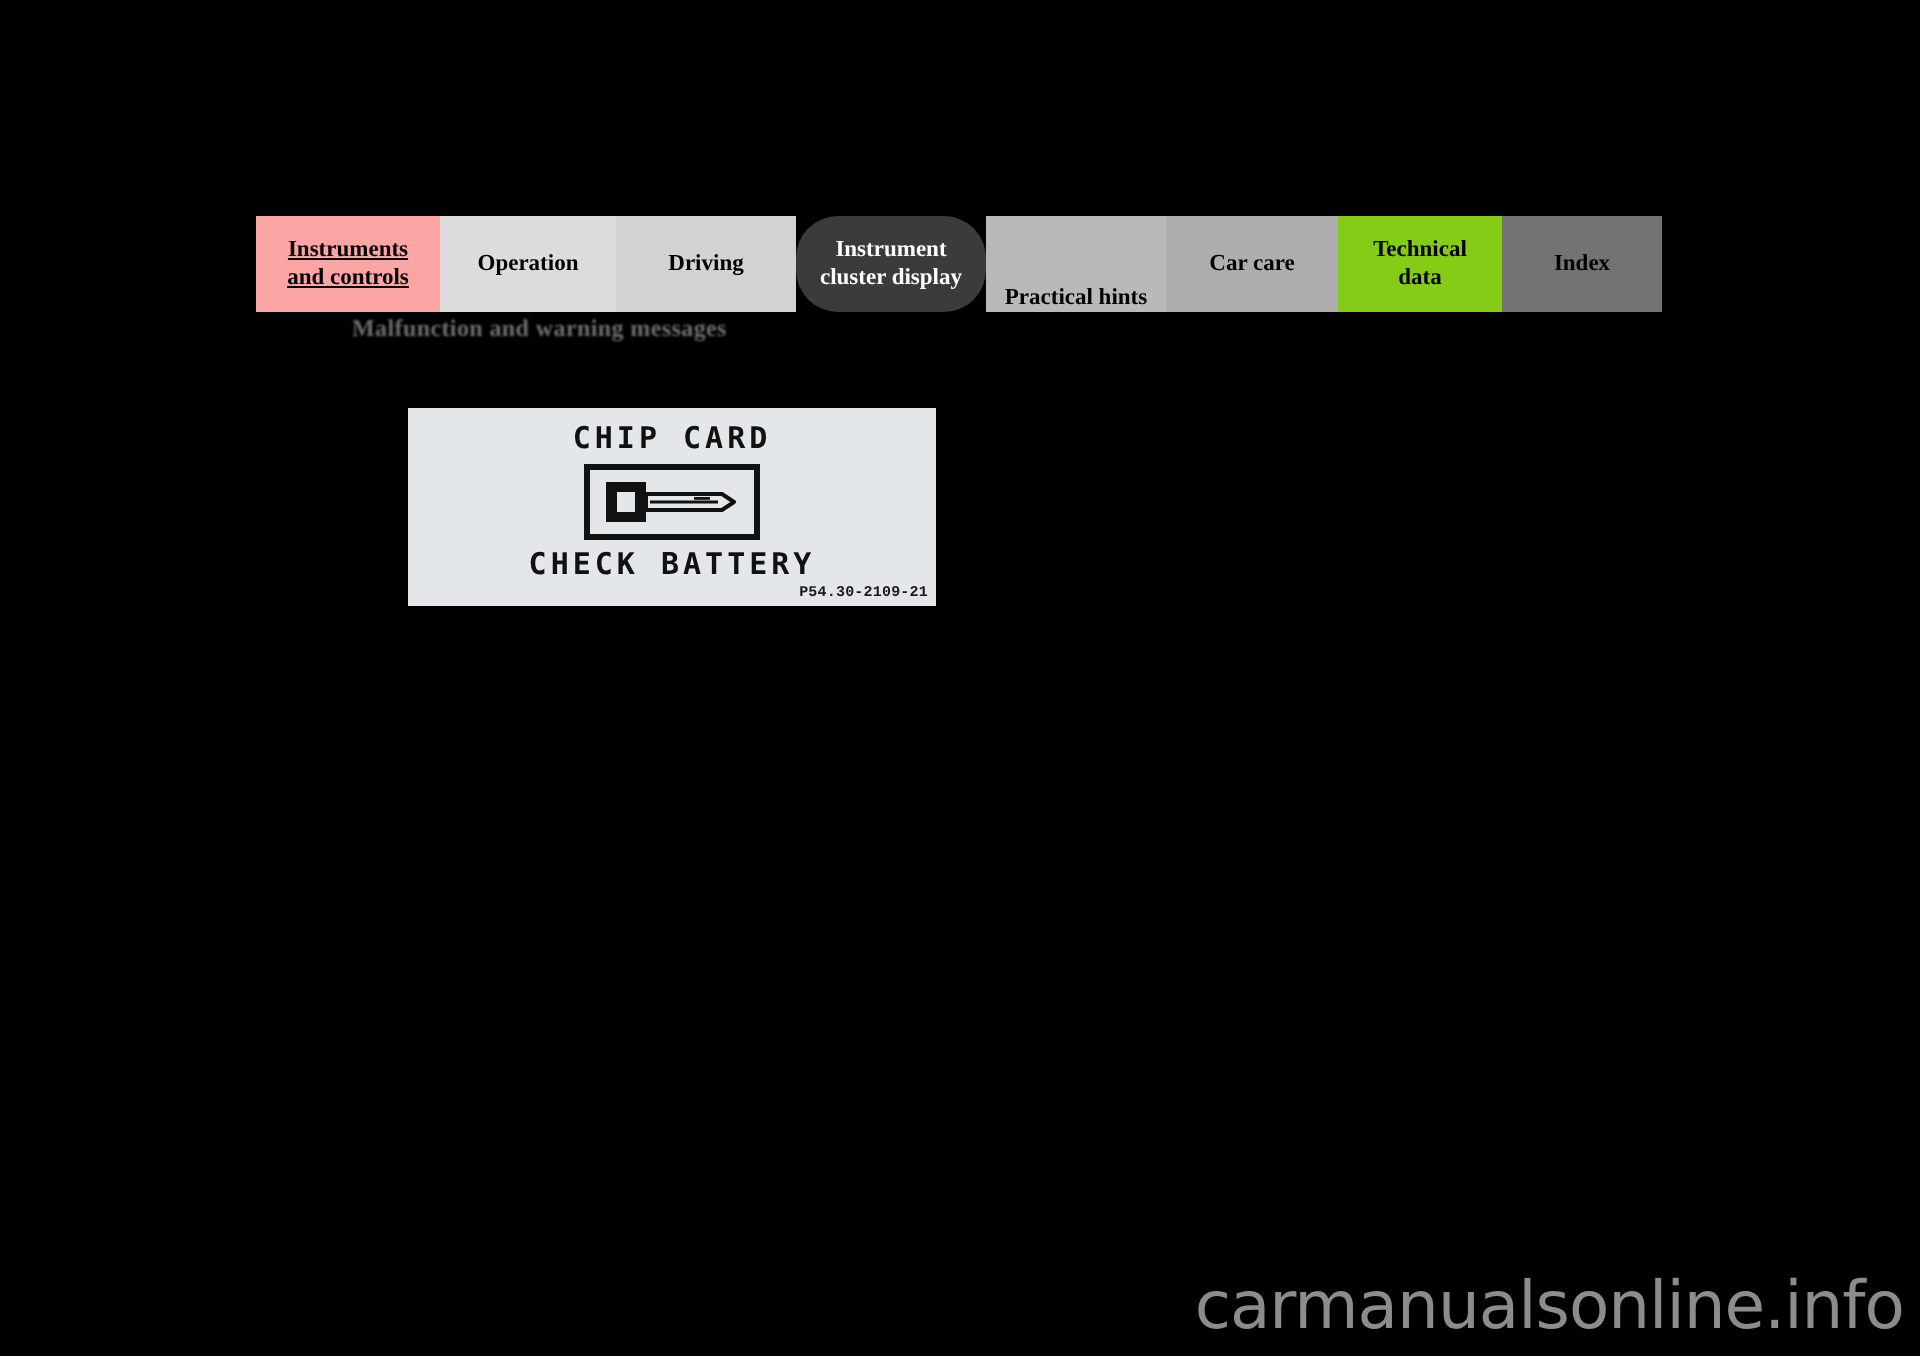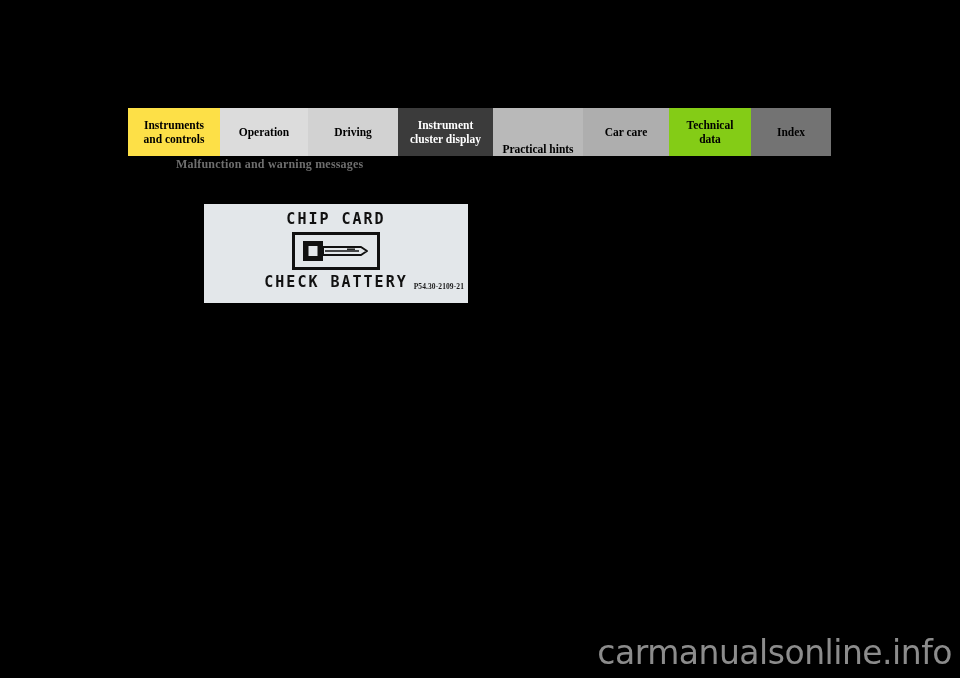--- a/index.html
+++ b/index.html
@@ -34,20 +34,21 @@
     font-weight: bold;
     font-size: 11.5px;
     line-height: 1.25;
     color: #000000;
     padding: 0 4px;
     box-sizing: border-box;
     white-space: pre-line;
   }
   .tab-active {
     color: #ffffff;
+    border-radius: 21px;
   }
 
   
   #section-heading {
     position: absolute;
     left: 148px;
     top: 157px;
     font-family: "Liberation Serif", serif;
     font-weight: bold;
     font-size: 12px;
@@ -95,22 +96,22 @@
     box-sizing: border-box;
     display: flex;
     align-items: center;
     justify-content: center;
   }
   #key-icon-box svg { display: block; }
 
   #figure-caption {
     position: absolute;
     right: 4px;
-    bottom: 12px;
-    font-family: Liberation Serif, serif;
+    bottom: 2px;
+    font-family: Liberation Mono, monospace;
     font-weight: bold;
     font-size: 7.5px;
     color: #1a1a1a;
     letter-spacing: 0.1px;
   }
 
   
   #watermark {
     position: absolute;
     right: 8px;
@@ -119,21 +120,21 @@
     font-size: 33px;
     letter-spacing: -0.5px;
     color: #8c8c8c;
     white-space: nowrap;
   }
 </style>
 </head>
 <body style="background: rgb(0, 0, 0);">
 
 <div id="tab-bar">
-  <div class="tab" style="background: #fde047; color: rgb(0, 0, 0); flex: 0 0 92px;">
+  <div class="tab" style="background: #fca5a5; color: rgb(0, 0, 0); flex: 0 0 92px; text-decoration: underline;">
     <span>Instruments
 and controls</span>
   </div>
   <div class="tab" style="background: rgb(220, 220, 220); color: rgb(0, 0, 0); flex: 0 0 88px;">
     <span>Operation</span>
   </div>
   <div class="tab" style="background: rgb(210, 210, 210); color: rgb(0, 0, 0); flex: 0 0 90px;">
     <span>Driving</span>
   </div>
   <div class="tab tab-active" style="background: rgb(59, 59, 59); color: rgb(255, 255, 255); flex: 0 0 95px;">

